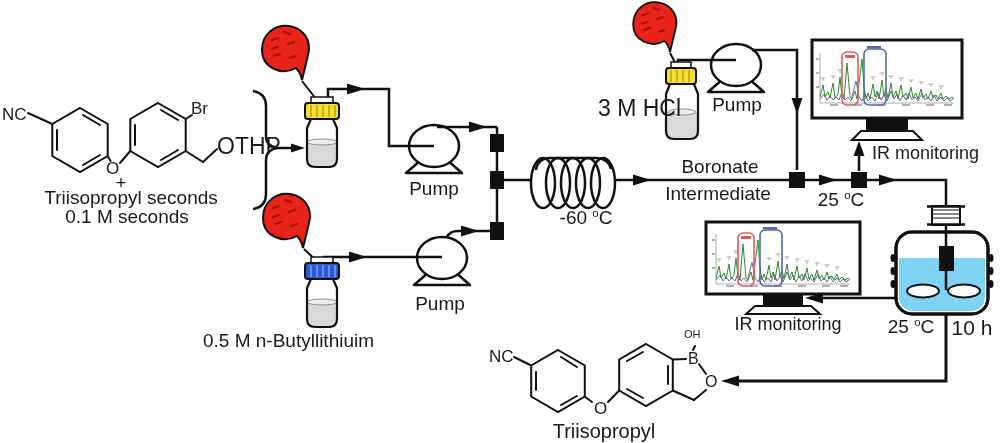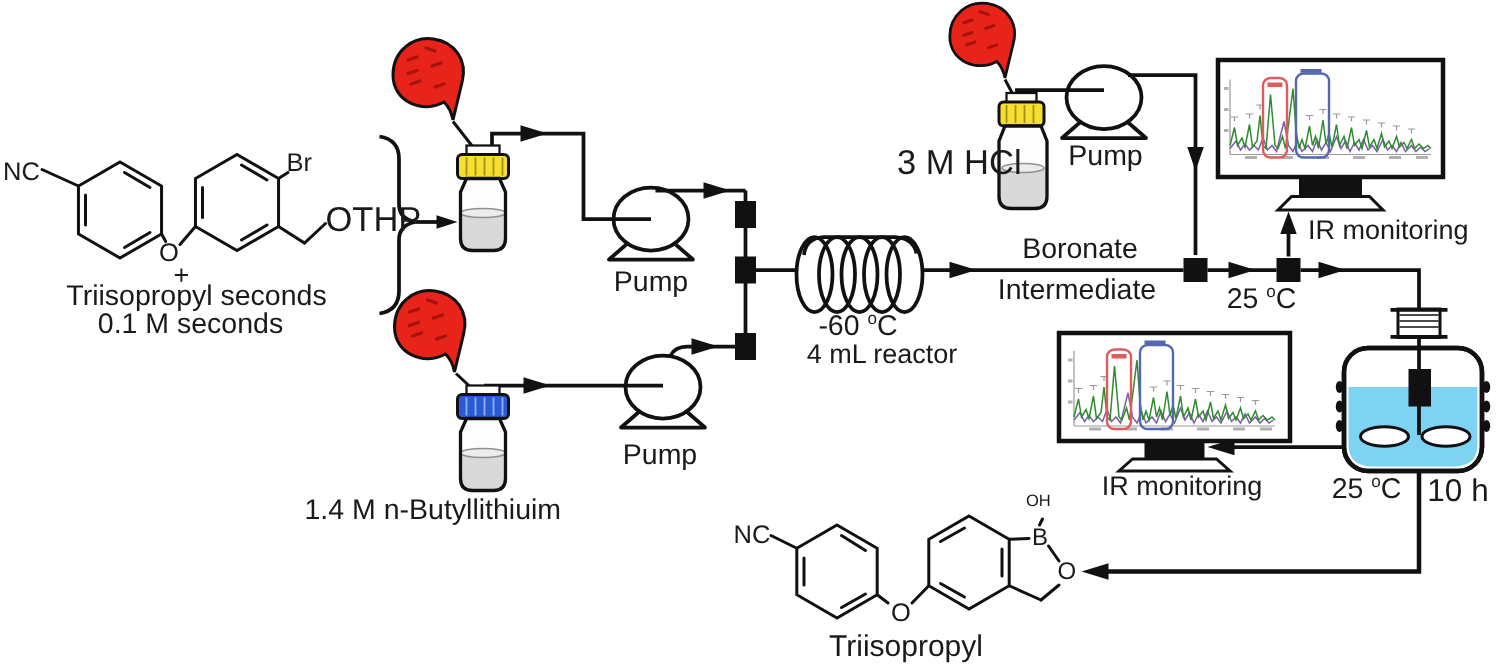--- a/index.html
+++ b/index.html
@@ -198,27 +198,26 @@
   </g>
 </svg>
 
 <div class="lbl" style="left:2px;top:106px;font-size:17px">NC</div>
 <div class="lbl" style="left:191px;top:100px;font-size:17px">Br</div>
 <div class="lbl" style="left:217px;top:135px;font-size:23px">OTHP</div>
 <div class="lbl" style="left:106px;top:160px;font-size:17px">O</div>
 <div class="lbl ctr" style="left:121px;top:174px;font-size:18px">+</div>
 <div class="lbl ctr" style="left:131px;top:188px;font-size:19px">Triisopropyl seconds</div>
 <div class="lbl ctr" style="left:127px;top:207px;font-size:19px">0.1 M seconds</div>
-<div class="lbl" style="left:203px;top:331px;font-size:19px">1.4 M n-Butyllithiuim</div>
+<div class="lbl" style="left:203px;top:331px;font-size:19px">0.5 M n-Butyllithiuim</div>
 <div class="lbl" style="left:598px;top:97px;font-size:23px">3 M HCl</div>
 <div class="lbl ctr" style="left:434px;top:179px;font-size:19px">Pump</div>
 <div class="lbl ctr" style="left:440px;top:294px;font-size:19px">Pump</div>
 <div class="lbl ctr" style="left:737px;top:95px;font-size:19px">Pump</div>
-<div class="lbl ctr" style="left:572px;top:208px;font-size:19px"><span>-60 </span><sup>o</sup><span>C</span></div>
-<div class="lbl ctr" style="left:588px;top:227px;font-size:18px">4 mL reactor</div>
+<div class="lbl ctr" style="left:586px;top:208px;font-size:19px"><span>-60 </span><sup>o</sup><span>C</span></div>
 <div class="lbl ctr" style="left:720px;top:157px;font-size:19px">Boronate</div>
 <div class="lbl ctr" style="left:718px;top:184px;font-size:19px">Intermediate</div>
 <div class="lbl ctr" style="left:841px;top:190px;font-size:19px"><span>25 </span><sup>o</sup><span>C</span></div>
 <div class="lbl" style="left:872px;top:144px;font-size:18px">IR monitoring</div>
 <div class="lbl ctr" style="left:788px;top:315px;font-size:18px">IR monitoring</div>
 <div class="lbl ctr" style="left:911px;top:317px;font-size:19px"><span>25 </span><sup>o</sup><span>C</span></div>
 <div class="lbl ctr" style="left:972px;top:317px;font-size:21px">10 h</div>
 <div class="lbl" style="left:489px;top:348px;font-size:17px">NC</div>
 <div class="lbl" style="left:684px;top:329px;font-size:11px">OH</div>
 <div class="lbl" style="left:688px;top:351px;font-size:16px">B</div>

